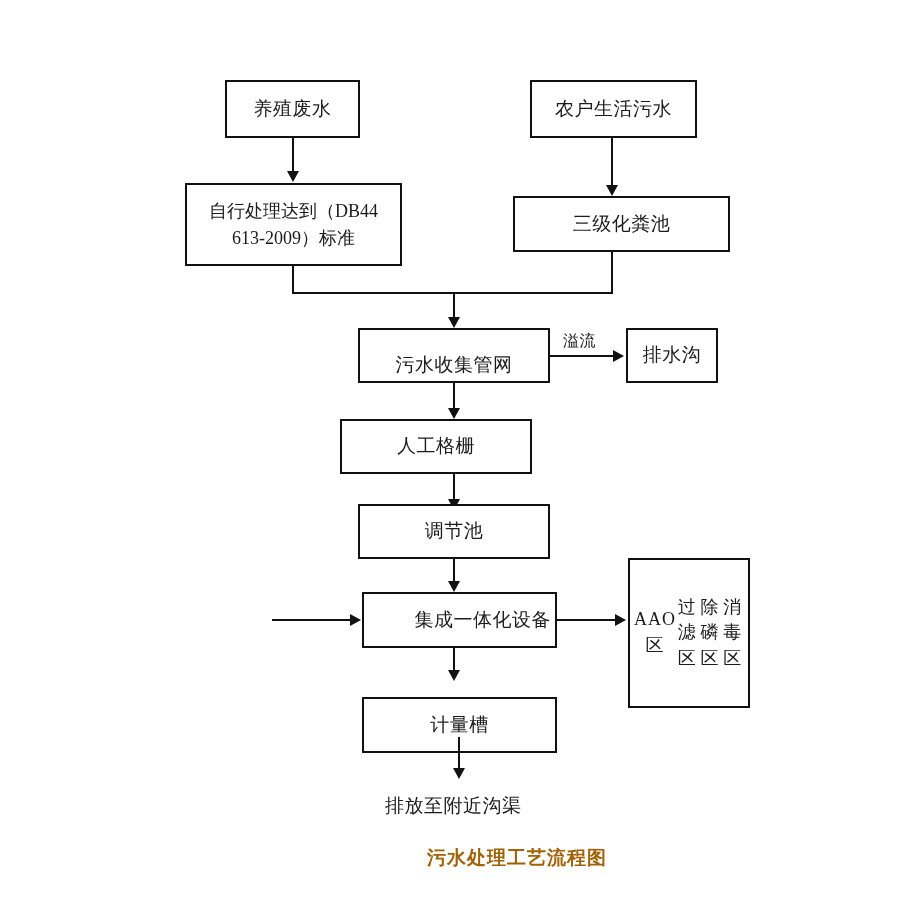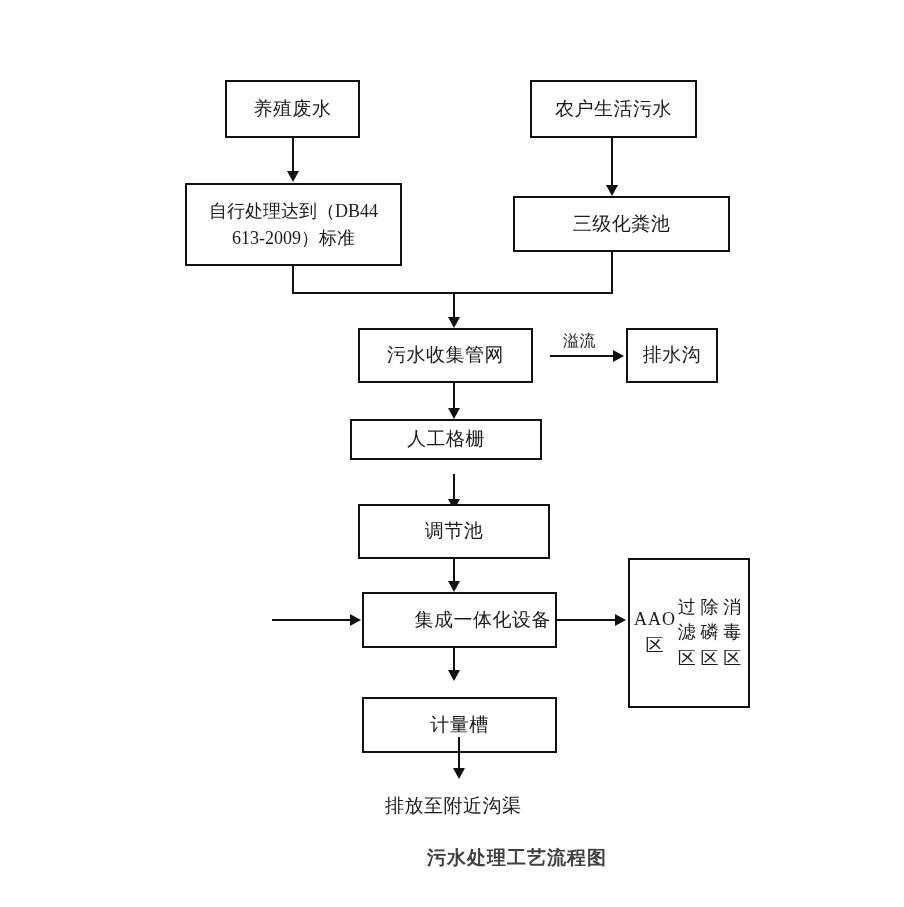--- a/index.html
+++ b/index.html
@@ -88,21 +88,21 @@
     font-size: 19px;
     color: #1c1c1c;
     white-space: nowrap;
     letter-spacing: 0.5px;
   }
   .figure-title {
     position: absolute;
     font-family: "Liberation Sans", "DejaVu Sans", sans-serif;
     font-weight: bold;
     font-size: 19px;
-    color: #404040;
+    color: #a16207;
     white-space: nowrap;
     letter-spacing: 1px;
   }
 </style>
 </head>
 <body>
 
 <div id="canvas">
 
   <div class="node" style="left:225px; top:80px; width:135px; height:58px;">
@@ -129,36 +129,36 @@
   <div class="node" style="left:513px; top:196px; width:217px; height:56px;">
     <span>三级化粪池</span>
   </div>
 
   <div class="edge v" style="left:292px; top:266px; height:28px;"></div>
   <div class="edge v" style="left:611px; top:252px; height:42px;"></div>
   <div class="edge h" style="left:292px; top:292px; width:321px;"></div>
   <div class="edge v" style="left:453px; top:292px; height:25px;"></div>
   <div class="arrowhead down" style="left:448px; top:317px;"></div>
 
-  <div class="node" style="left:358px; top:328px; width:175px; height:55px;">
+  <div class="node" style="left:358px; top:328px; width:192px; height:55px;align-items:flex-end;">
     <span>污水收集管网</span>
   </div>
 
   <div class="edge h" style="left:550px; top:355px; width:63px;"></div>
   <div class="arrowhead right" style="left:613px; top:350px;"></div>
   <div class="edge-label" style="left:563px; top:331px;">溢流</div>
 
   <div class="node" style="left:626px; top:328px; width:92px; height:55px;">
     <span>排水沟</span>
   </div>
 
   <div class="edge v" style="left:453px; top:383px; height:25px;"></div>
   <div class="arrowhead down" style="left:448px; top:408px;"></div>
 
-  <div class="node" style="left:350px; top:419px; width:192px; height:41px;">
+  <div class="node" style="left:340px; top:419px; width:192px; height:55px;">
     <span>人工格栅</span>
   </div>
 
   <div class="edge v" style="left:453px; top:474px; height:25px;"></div>
   <div class="arrowhead down" style="left:448px; top:499px;"></div>
 
   <div class="node" style="left:358px; top:504px; width:192px; height:55px;">
     <span>调节池</span>
   </div>
 

